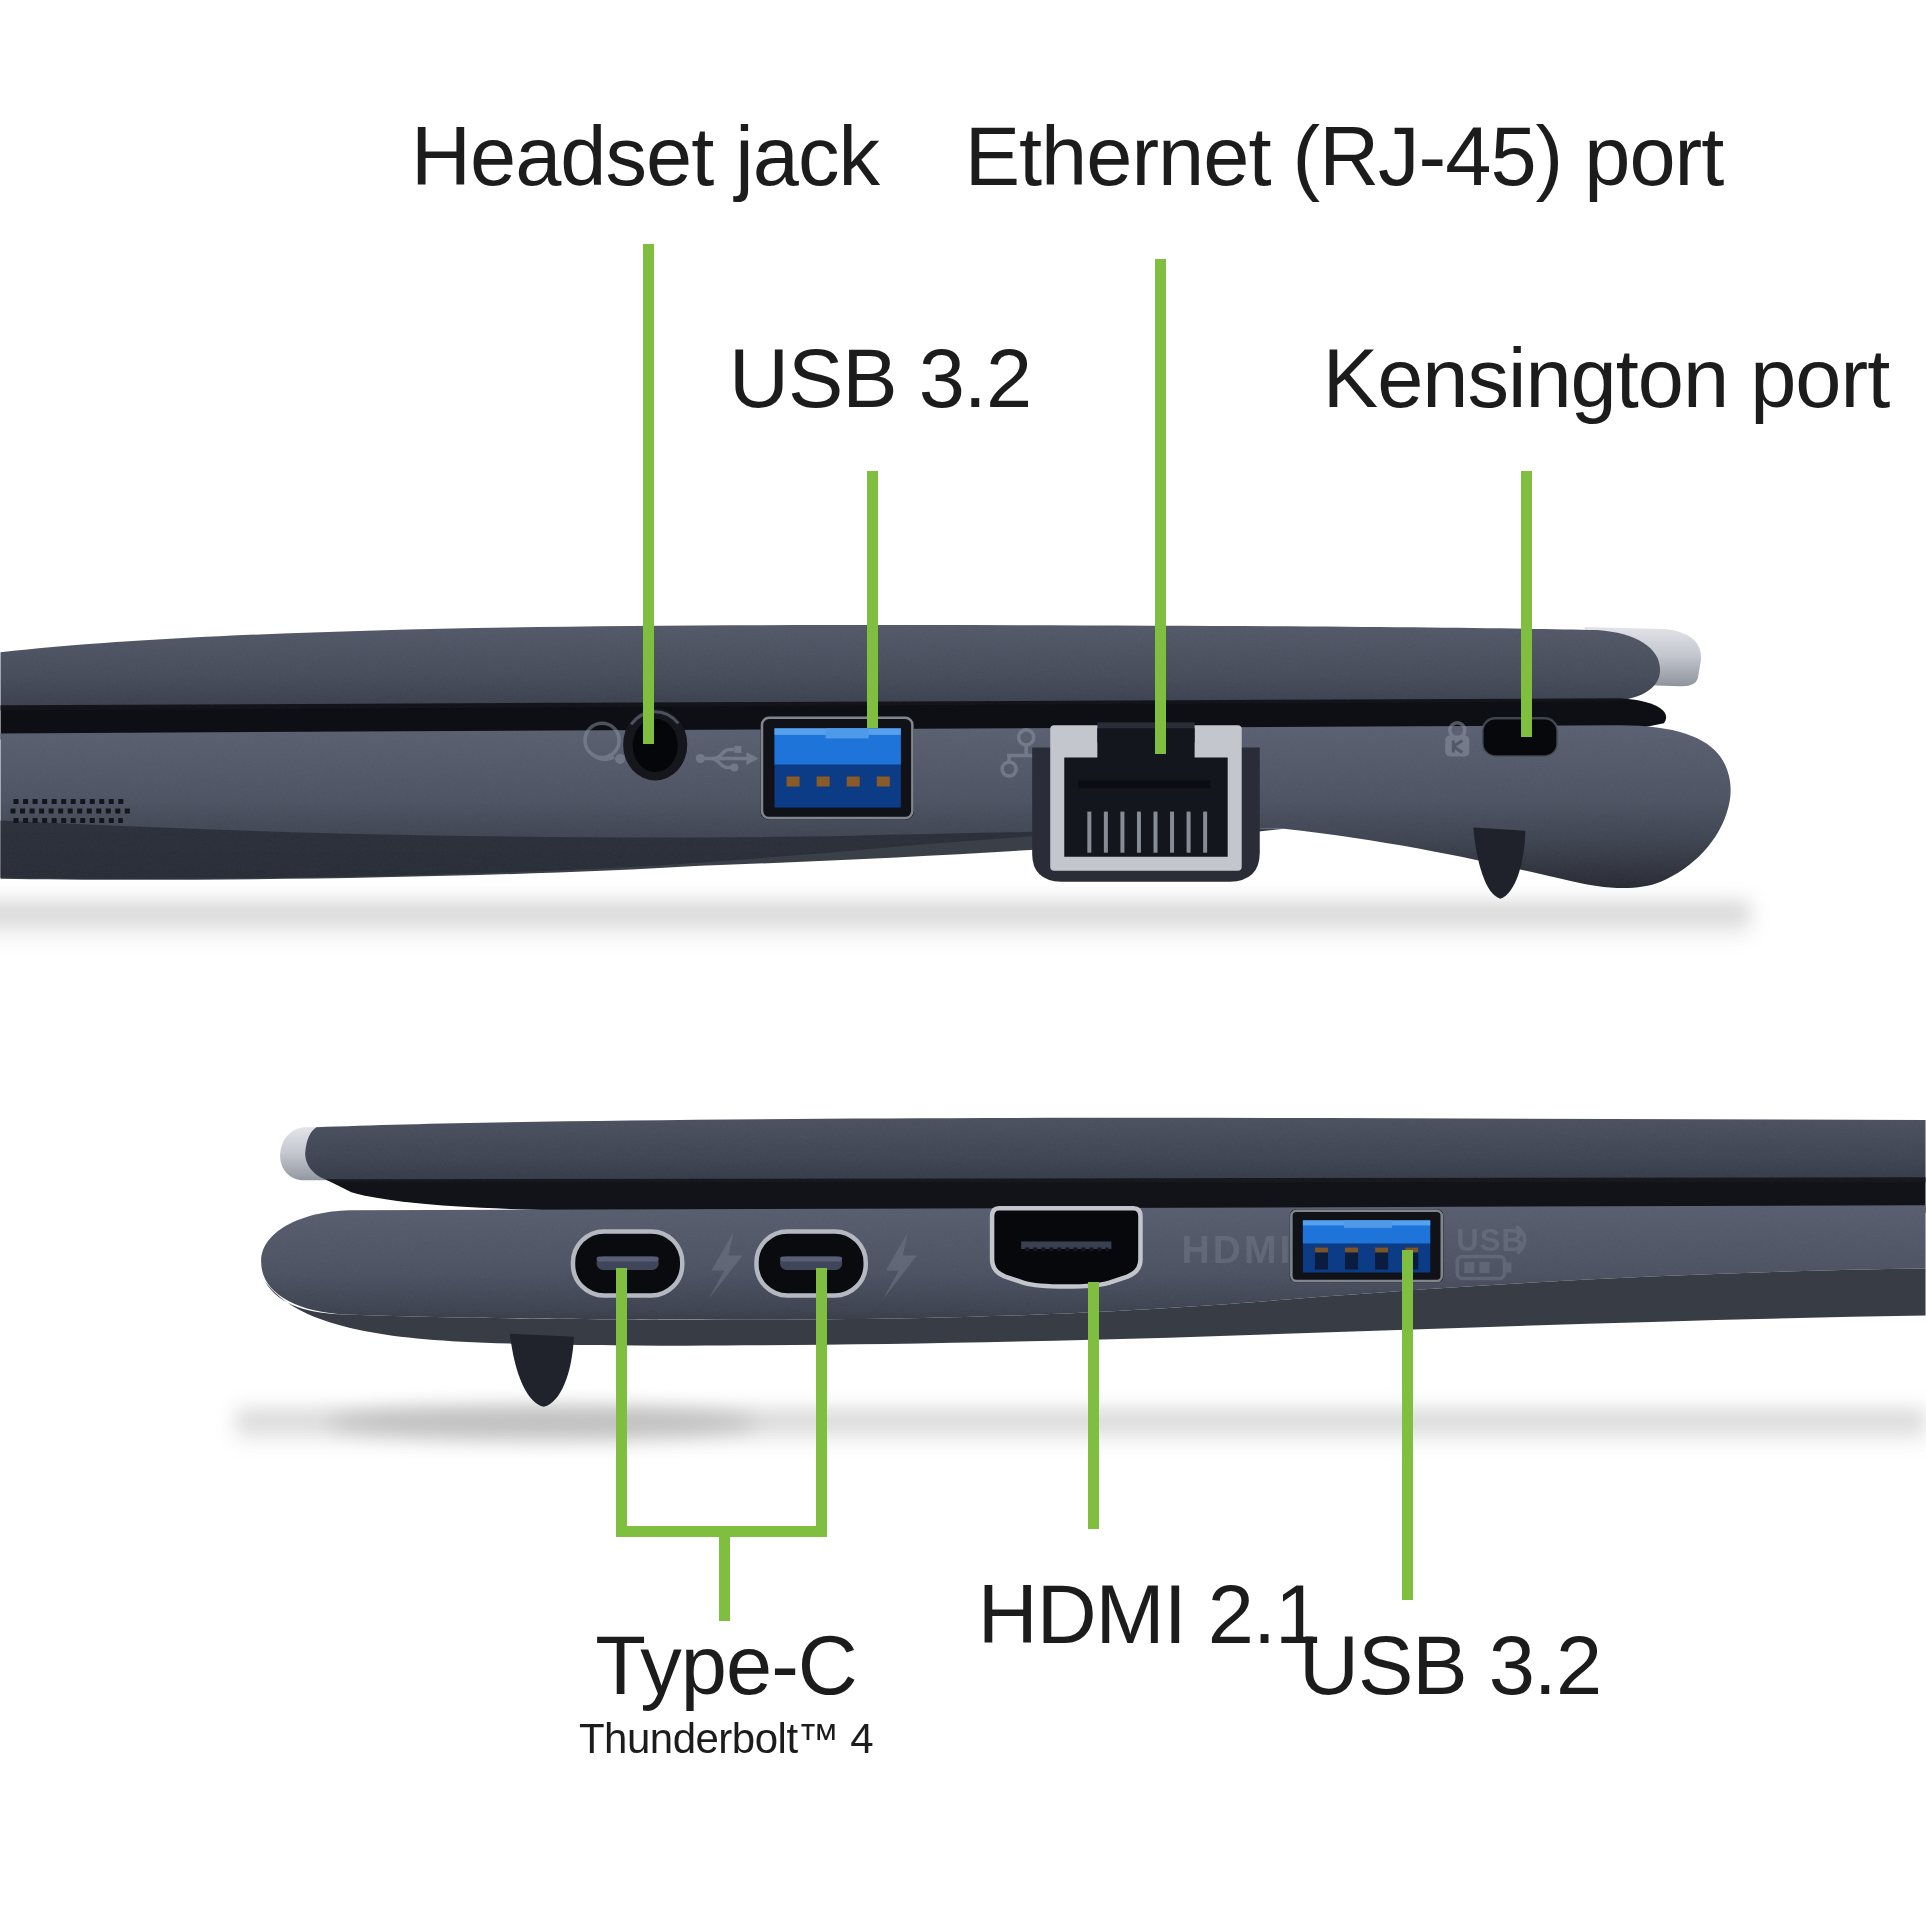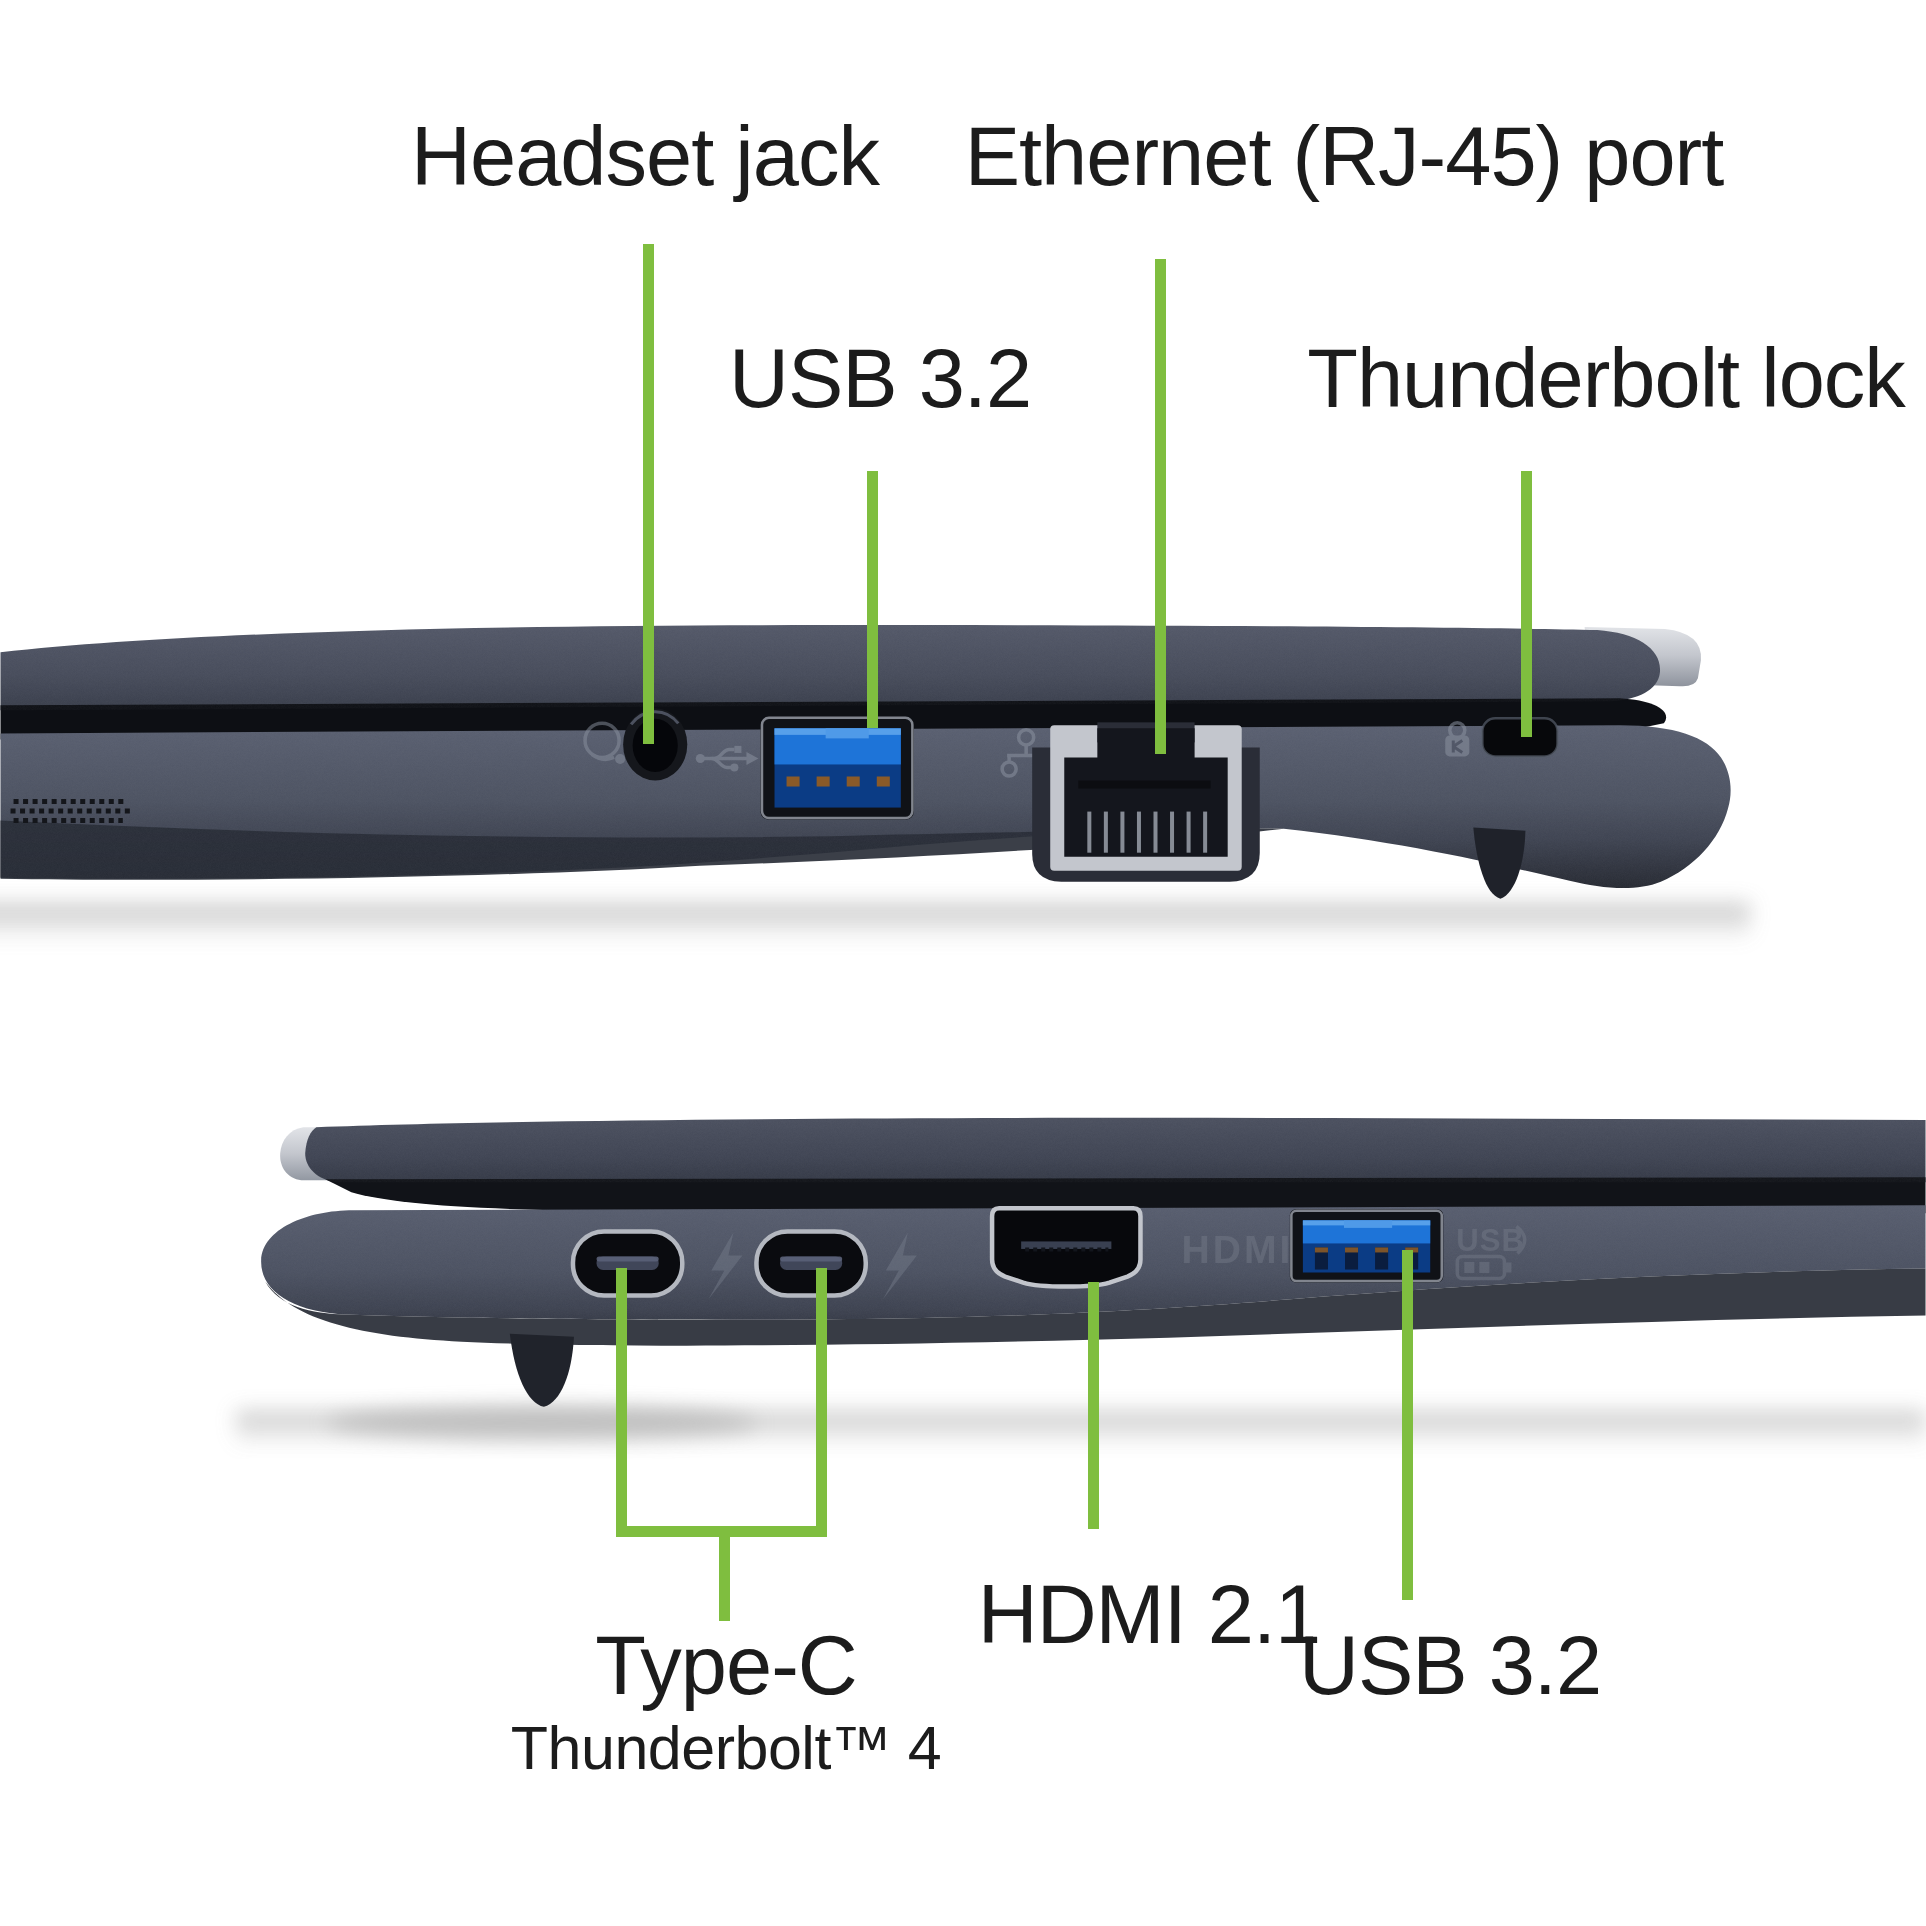--- a/index.html
+++ b/index.html
@@ -1,20 +1,20 @@
 <!DOCTYPE html>
 <html style="--accent: #7fbe3f; --ink: #1c1c1c;font-size:8px"><head>
 <meta charset="utf-8">
 <style>
   html,body{margin:0;padding:0;background:#ffffff;}
   #canvas{position:relative;width:1926px;height:1854px;background:#ffffff;overflow:hidden;
           font-family:"Liberation Sans",sans-serif;color:var(--ink,#1c1c1c);}
   .label-lg{position:absolute;transform:translateX(-50%);font-size:83px;line-height:1;
             letter-spacing:-1px;white-space:nowrap;color:var(--ink,#1c1c1c);}
-  .label-sm{position:absolute;transform:translateX(-50%);font-size:61px;line-height:1;
+  .label-sm{position:absolute;transform:translateX(-50%);font-size:42px;line-height:1;
             letter-spacing:-0.5px;white-space:nowrap;color:var(--ink,#1c1c1c);}
   .gline{position:absolute;width:11px;background:var(--accent,#7fbe3f);}
   .gline-h{position:absolute;height:11px;background:var(--accent,#7fbe3f);}
   svg{position:absolute;left:0;display:block;}
   #svg-top{top:587px;}
   #svg-bottom{top:1078px;}
 </style>
 </head>
 <body>
 
@@ -162,21 +162,21 @@
   </svg>
 
   <div class="gline" style="left:643px;top:244px;height:500px;"></div>
   <div class="gline" style="left:867px;top:471px;height:257px;"></div>
   <div class="gline" style="left:1155px;top:259px;height:495px;"></div>
   <div class="gline" style="left:1521px;top:471px;height:266px;"></div>
 
   <div class="label-lg" style="left:645px;top:115px;">Headset jack</div>
   <div class="label-lg" style="left:1344px;top:115px;">Ethernet (RJ-45) port</div>
   <div class="label-lg" style="left:880px;top:337px;">USB 3.2</div>
-  <div class="label-lg" style="left:1606px;top:337px;">Thunderbolt lock</div>
+  <div class="label-lg" style="left:1606px;top:337px;">Kensington port</div>
 
   <svg id="svg-bottom" width="1926" height="381" viewBox="0 2150 3840 760">
     <defs>
       <linearGradient id="lid2Grad" gradientUnits="userSpaceOnUse" x1="0" y1="2228" x2="0" y2="2360">
         <stop offset="0" stop-color="#4a4f5e"></stop>
           <stop offset="0.6" stop-color="#3e4352"></stop>
           <stop offset="1" stop-color="#323744"></stop>
       </linearGradient>
       <linearGradient id="base2Grad" gradientUnits="userSpaceOnUse" x1="0" y1="2404" x2="0" y2="2700">
         <stop offset="0" stop-color="#565c6d"></stop>

